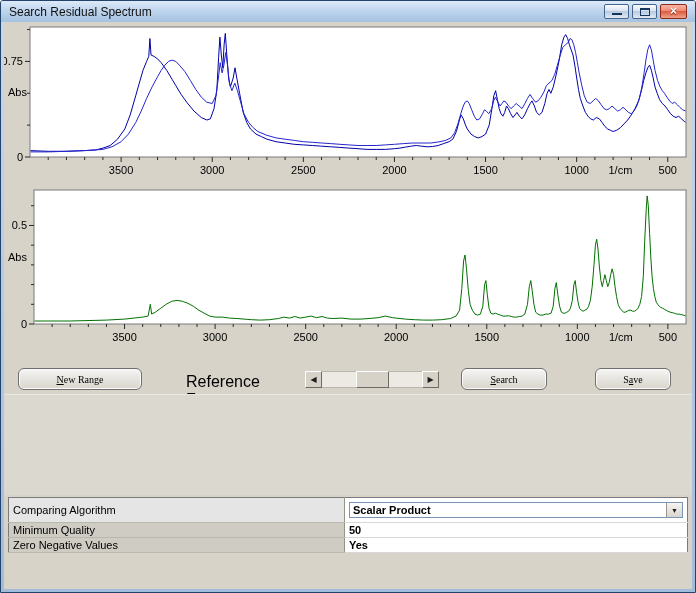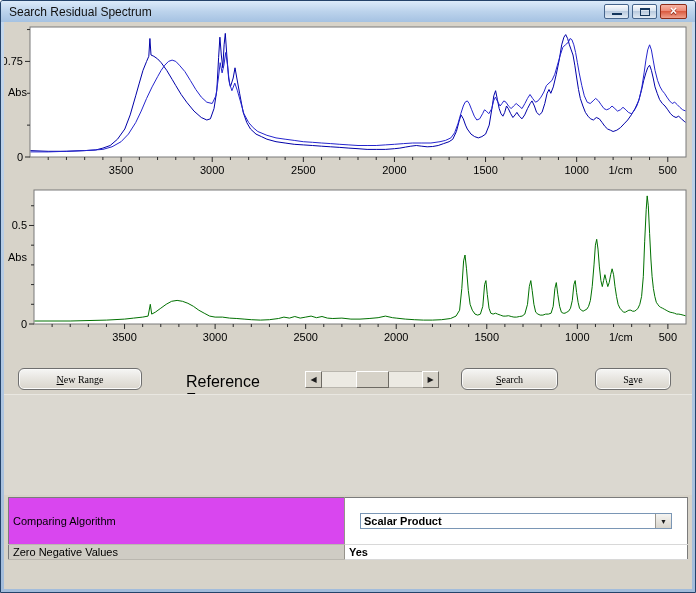--- a/index.html
+++ b/index.html
@@ -33,42 +33,42 @@
   .chart-top{left:0;top:2px;}
   .chart-bottom{left:0;top:163px;}
   .toolbar{position:absolute;left:0;top:346px;right:0;height:26px;}
   .push-btn{
     position:absolute;height:22px;font-family:Liberation Serif, serif;font-size:10px;color:#000;
     border:1px solid #6f6f6f;border-radius:6px;
     background:linear-gradient(#f6f6f5,#e8e6e1 45%,#d9d5cc);
     box-shadow:inset 0 0 0 1px #fbfbfa;
   }
   .btn-new-range{left:14px;width:124px;}
-  .btn-search{left:457px;width:97px;}
+  .btn-search{left:457px;width:86px;}
   .btn-save{left:591px;width:76px;}
   .rf-label{position:absolute;left:182px;width:114px;top:5px;text-align:left;font-size:16px;color:#000;}
   .scrollbar{position:absolute;left:301px;top:3px;width:134px;height:17px;display:flex;}
   .sb-btn{
     width:17px;height:17px;display:flex;align-items:center;justify-content:center;
     background:#d6d2c8;border:1px solid;border-color:#ffffff #6d6a63 #6d6a63 #ffffff;
     font-size:8px;color:#1c1c1c;line-height:1;
   }
   .sb-track{flex:1;position:relative;background:#eceae3;border-top:1px solid #b9b6ae;border-bottom:1px solid #b9b6ae;}
   .sb-thumb{position:absolute;left:34px;top:-1px;width:33px;height:17px;background:#d6d2c8;border:1px solid;border-color:#ffffff #6d6a63 #6d6a63 #ffffff;}
   .spacer-panel{position:absolute;left:0;right:0;top:372px;height:101px;background:#dbd8d0;border-top:1px solid #e9e7e1;}
   .propgrid{
     position:absolute;left:4px;top:475px;width:680px;
     border-collapse:collapse;table-layout:fixed;background:#ffffff;
     border:1px solid #7b7b7b;font-size:11px;color:#000;
   }
   .propgrid td{height:15px;padding:0 0 0 4px;overflow:hidden;white-space:nowrap;}
   .plabel{background:#cfccc4;border-bottom:1px solid #bab7af;border-right:1px solid #96938b;}
-  .plabel.first{background:#d946ef;}
+  .plabel.first{background:#e5e5e5;}
   .pvalue{font-weight:bold;border-bottom:1px solid #d8d8d8;}
-  .combo-cell{padding:15px !important;}
+  .combo-cell{padding:4px !important;}
   .combo{display:flex;align-items:stretch;height:16px;background:#fff;border:1px solid #7a96b5;}
   .combo-text{flex:1;padding:1px 0 0 3px;font-weight:bold;font-size:11px;}
   .combo-btn{width:16px;display:flex;align-items:center;justify-content:center;
     background:linear-gradient(#f5f4f1,#d9d5cc);border-left:1px solid #9a978f;}
   .combo-arrow{font-size:7px;color:#1c1c1c;line-height:1;}
   u{text-decoration:underline;}
 </style>
 </head>
 <body>
 
@@ -247,20 +247,24 @@
         <td class="pvalue combo-cell">
           <div class="combo">
             <span class="combo-text">Scalar Product</span>
             <span class="combo-btn">
                   <span class="combo-arrow">▼</span>
                 </span>
           </div>
         </td>
       </tr>
       <tr>
+        <td class="plabel">Minimum Quality</td>
+        <td class="pvalue">50</td>
+      </tr>
+      <tr>
         <td class="plabel">Zero Negative Values</td>
         <td class="pvalue">Yes</td>
       </tr>
     </tbody>
       </table>
 
   </div>
 </div>
 
 </body></html>

